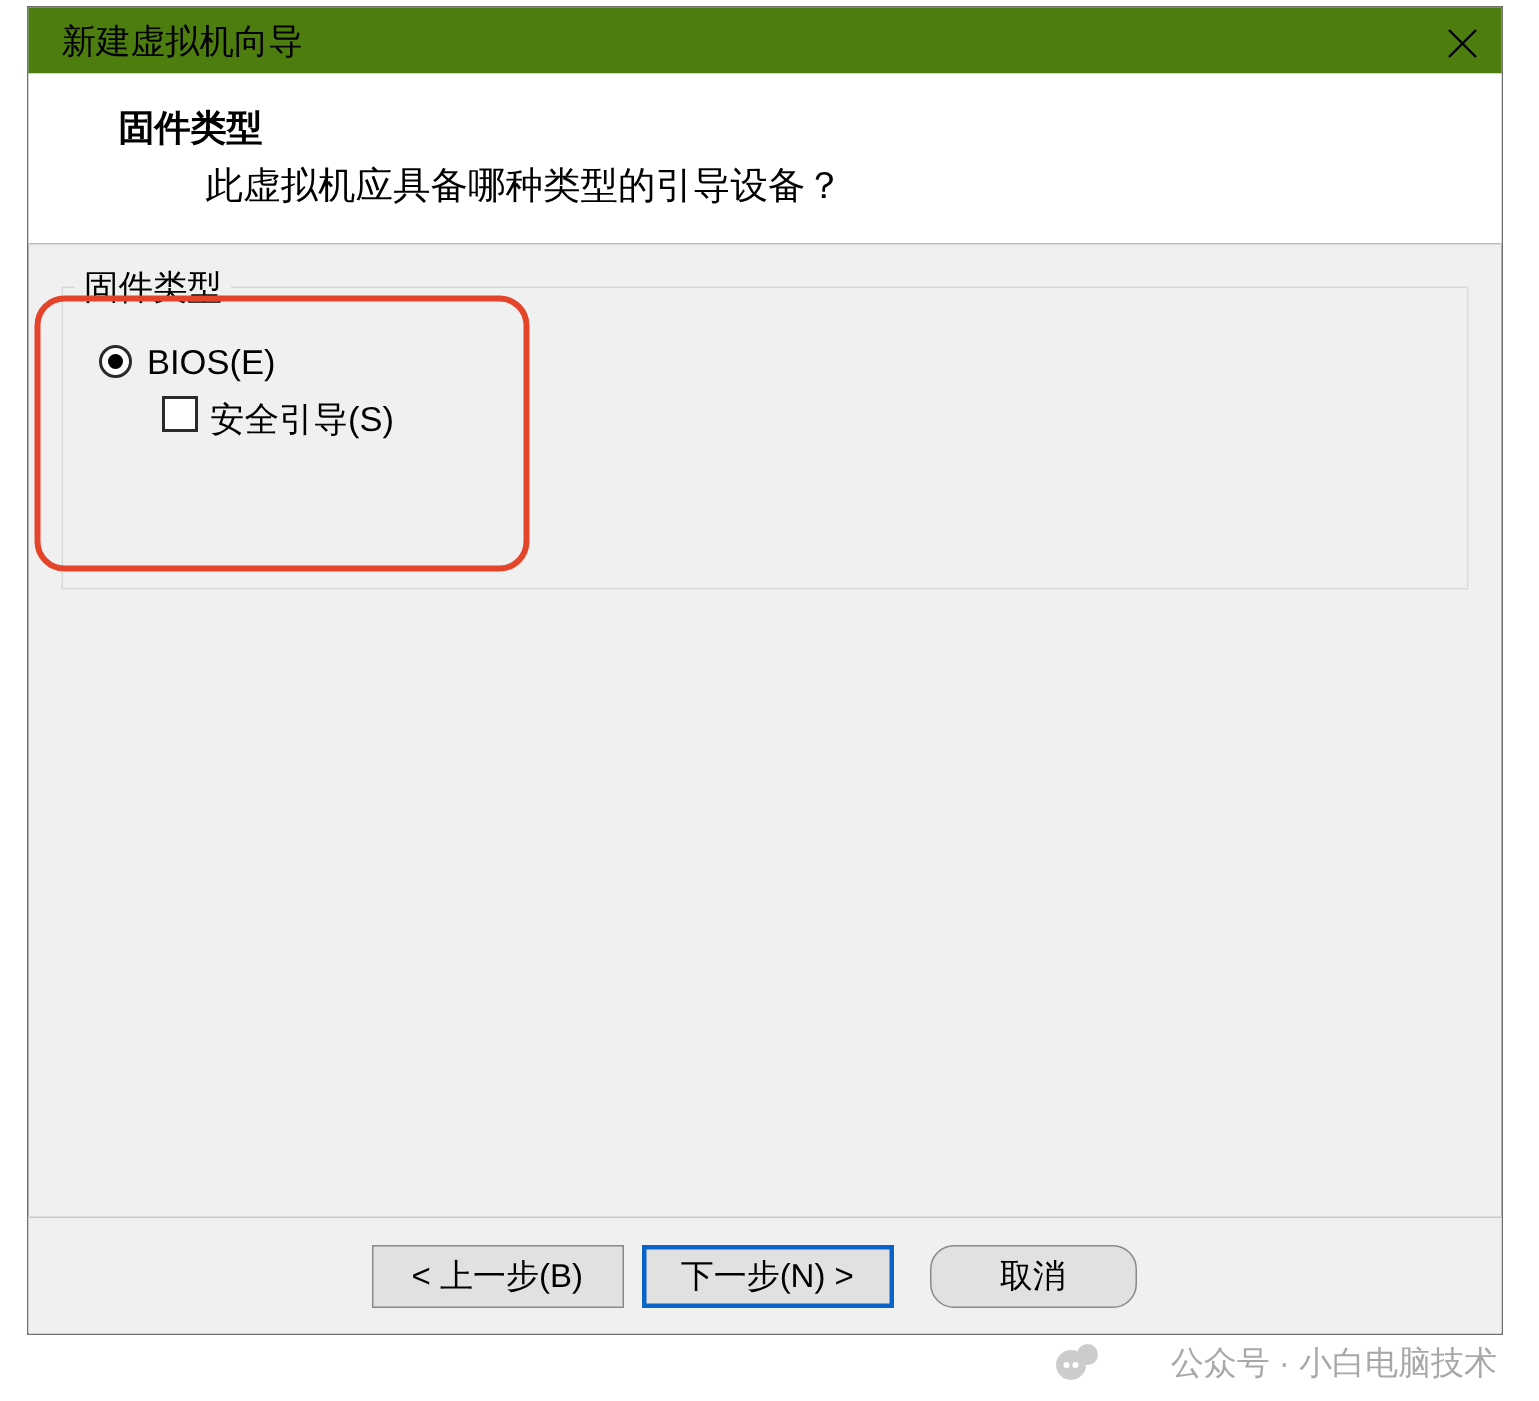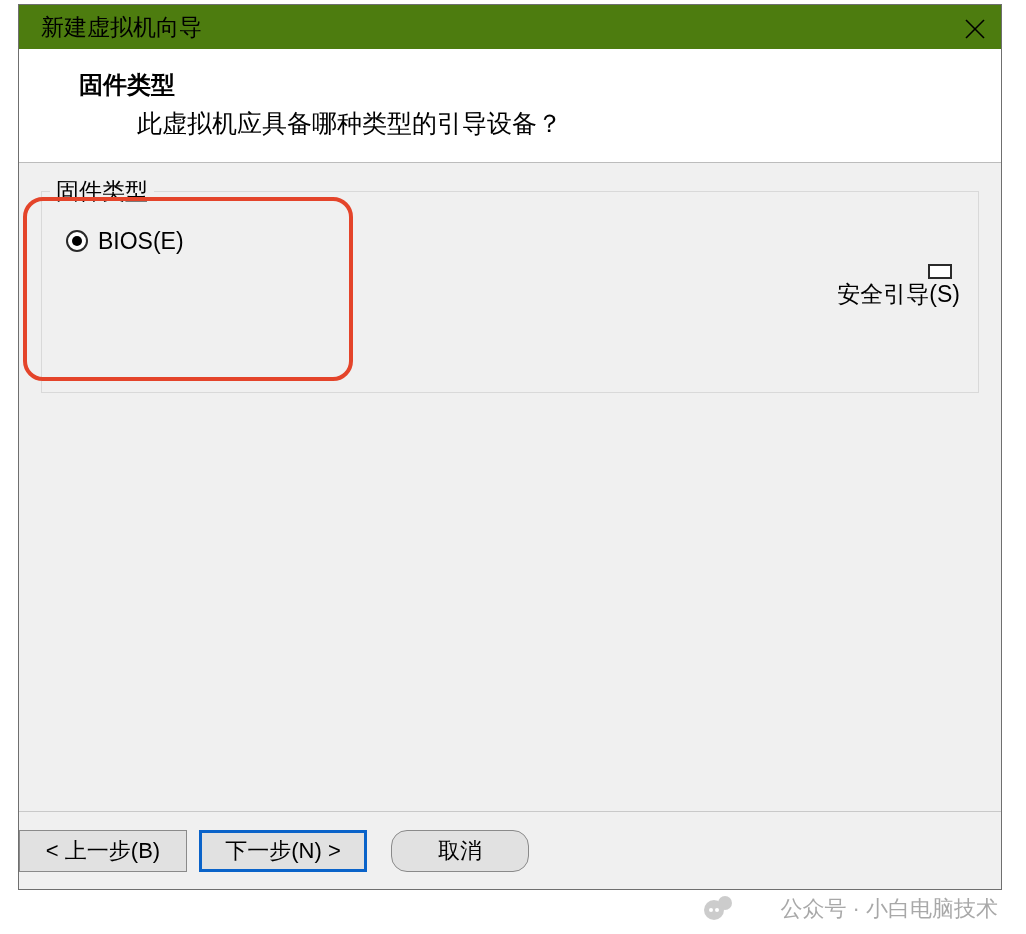--- a/index.html
+++ b/index.html
@@ -117,47 +117,46 @@
     background: #fff;
   }
   .radio-inner {
     width: 10px;
     height: 10px;
     background: #000;
     border-radius: 50%;
   }
   .check-row {
     display: flex;
-    align-items: flex-end;
+    align-items: flex-start;
     font-size: 23px;
     color: #000;
     height: 46px;
     margin-left: 48px;
-    flex-direction: column;
   }
   .check-box {
     width: 24px;
     height: 24px;
     border: 2px solid #2a2a2a;
     box-sizing: border-box;
     margin-right: 8px;
     background: #fff;
   }
 
   
   .footer {
     position: absolute;
     left: 0;
     right: 0;
     bottom: 0;
     height: 78px;
     border-top: 1px solid #c9c9c9;
     display: flex;
     align-items: center;
-    justify-content: flex-start;
+    justify-content: center;
     padding-right: 15px;
     gap: 12px;
     background: #f0f0f0;
     box-sizing: border-box;
     margin-top: 42px;
   }
   .btn {
     min-width: 168px;
     height: 42px;
     background: #e1e1e1;

